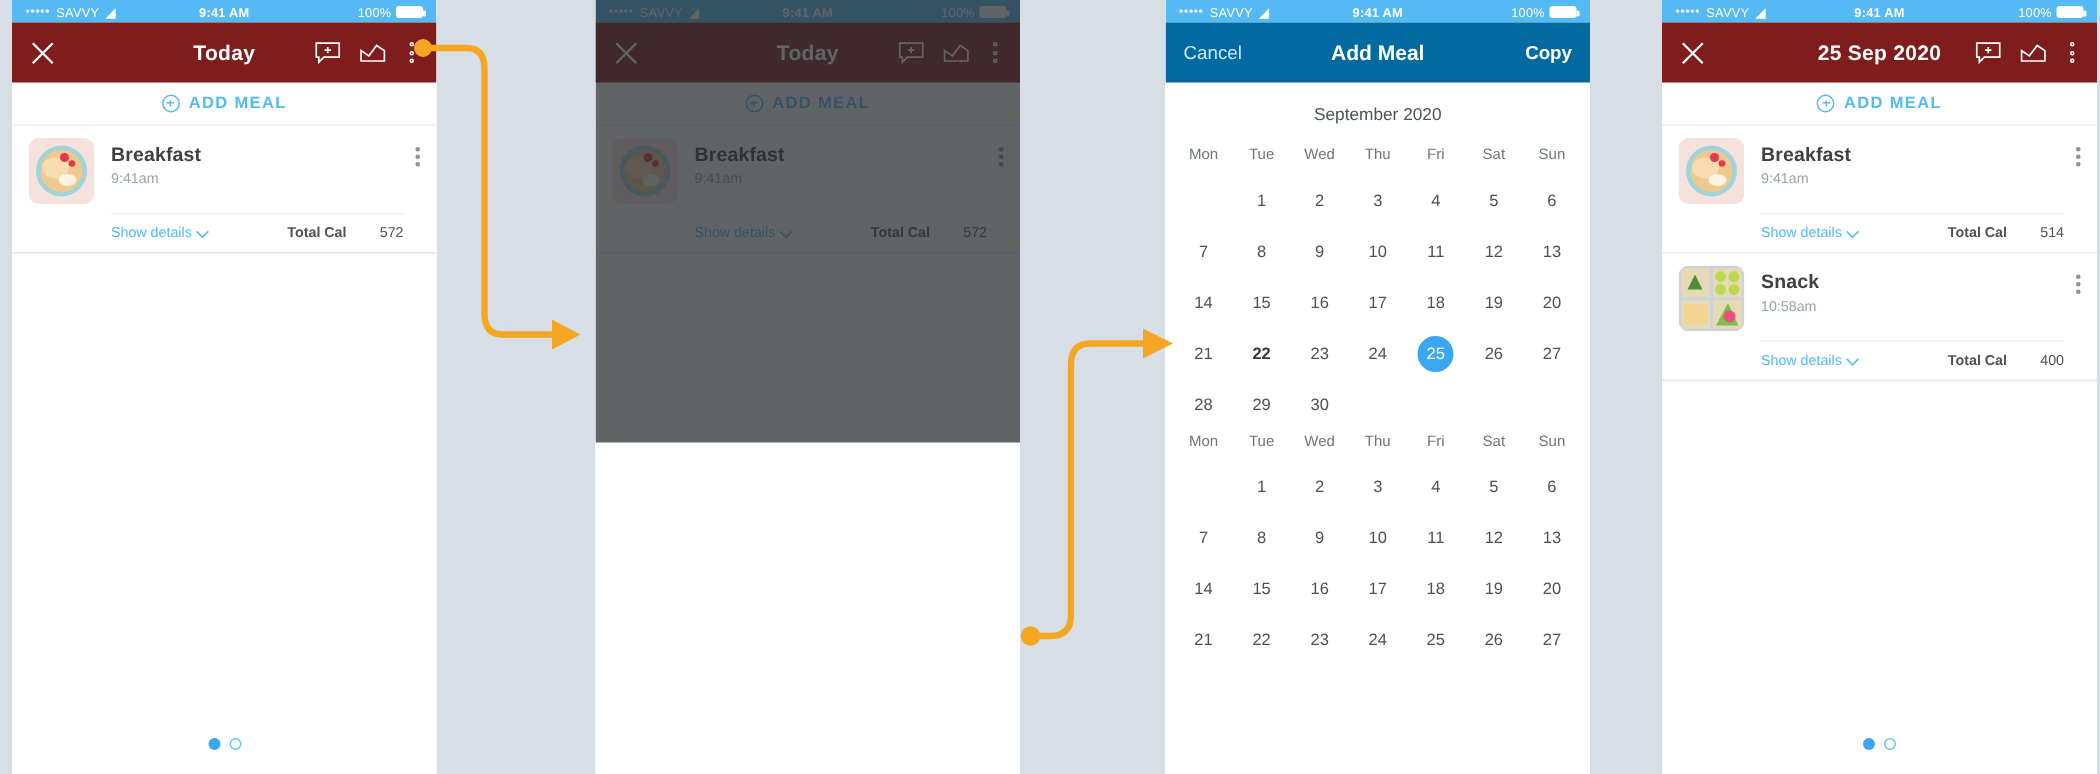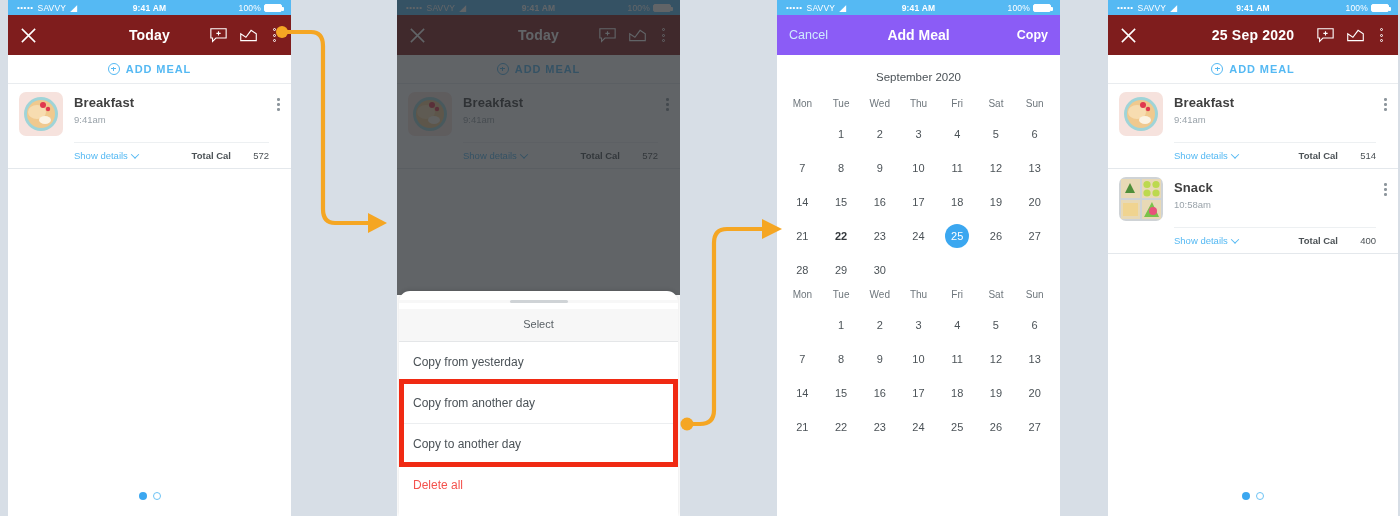--- a/index.html
+++ b/index.html
@@ -141,21 +141,21 @@
     border-bottom: 1px solid #eceef0; background: #ffffff;
   }
   .sheet-item.danger { color: #f4524d; border-bottom: none; }
   .red-box {
     position: absolute; left: 0; right: 0; top: 88px; height: 88px;
     border: 5px solid #f02a13; z-index: 8; pointer-events: none;
   }
 
   
   .cal-nav {
-    height: 40px; background: #8b5cf6; color: #ffffff; position: relative;
+    height: 40px; background: #0369a1; color: #ffffff; position: relative;
     display: flex; align-items: center; padding: 0 12px;
   }
   .cal-cancel { font-size: 12.5px; color: #cfeaff; }
   .cal-copy { margin-left: auto; font-size: 12.5px; font-weight: bold; color: #ffffff; }
   .cal-title {
     position: absolute; left: 0; right: 0; text-align: center;
     font-size: 14px; font-weight: bold; pointer-events: none;
   }
   .cal-body { padding: 0 6px; background: #ffffff; height: 476px; }
   .month-name { text-align: center; font-size: 11.5px; color: #4b5257; padding: 16px 0 13px; }
@@ -339,31 +339,20 @@
             <span class="chev"></span>
           </div>
           <div class="totalcal">Total Cal</div>
           <div class="calval">572</div>
         </div>
       </div>
     </div>
 
     <div class="dim-overlay"></div>
 
-    <div class="sheet">
-      <div class="sheet-grabwrap">
-        <div class="sheet-grab"></div>
-      </div>
-      <div class="sheet-title">Select</div>
-      <div class="sheet-item">Copy from yesterday</div>
-      <div class="sheet-item">Copy from another day</div>
-      <div class="sheet-item">Copy to another day</div>
-      <div class="sheet-item danger">Delete all</div>
-      <div class="red-box"></div>
-    </div>
   </div>
 
   <div class="phone p3">
     <div class="statusbar">
       <div class="sb-left">
         <span class="sb-dots">•••••</span>
         <span>SAVVY</span>
         <span class="sb-wifi">◢</span>
       </div>
       <div class="sb-center">9:41 AM</div>

